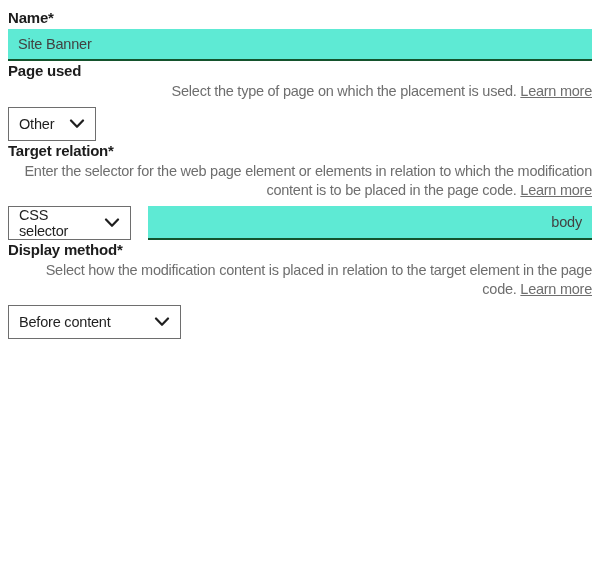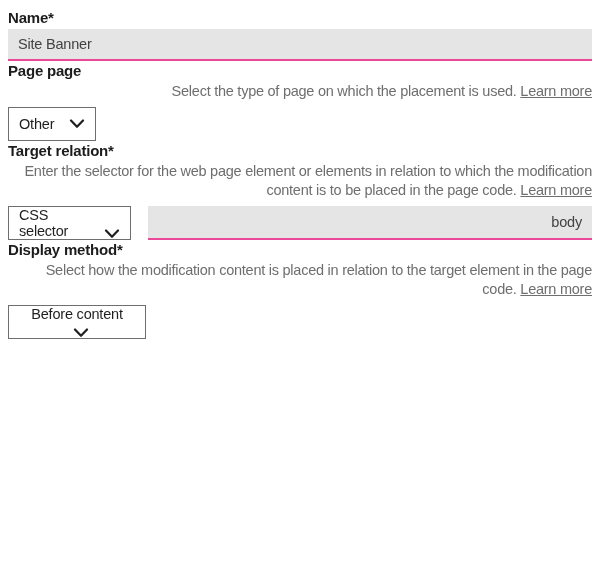--- a/index.html
+++ b/index.html
@@ -40,23 +40,23 @@
   .learn-more {
     color: #6e6e6e;
     text-decoration: underline;
     cursor: pointer;
   }
   .text-input {
     display: block;
     width: 100%;
     height: 32px;
     box-sizing: border-box;
-    background: #e5e5e5;
+    background: #5eead4;
     border: none;
-    border-bottom: 2px solid #ec4899;
+    border-bottom: 2px solid #14532d;
     padding: 0 10px;
     font-family: inherit;
     font-size: 14.5px;
     letter-spacing: -0.2px;
     color: #424242;
     outline: none;
   }
   .textarea-wrap { position: relative; }
   .textarea {
     display: block;
@@ -91,38 +91,38 @@
     background: #ffffff;
     padding: 0 10px;
     font-size: 14.5px;
     letter-spacing: -0.2px;
     color: #1f1f1f;
     cursor: pointer;
     user-select: none;
   }
   .select .chevron { display: flex; align-items: center; margin-left: 8px; }
   .select-pagetype { width: 88px; }
-  .select-selector-type { width: 123px; flex: 0 0 123px; align-items: flex-end; }
-  .select-display-method { width: 138px; flex-direction: column; }
+  .select-selector-type { width: 123px; flex: 0 0 123px; }
+  .select-display-method { width: 173px; }
   .target-row { display: flex; align-items: stretch; gap: 17px; }
   .target-row .text-input { flex: 1; height: 34px; text-align: right; }
 </style>
 </head>
 <body>
 
 <div class="form">
 
   <section class="field">
     <label class="label"><span>Name</span><span>*</span></label>
     <input class="text-input" type="text" value="Site Banner" style="">
   </section>
 
 
   <section class="field">
-    <label class="label"><span>Page page</span></label>
+    <label class="label"><span>Page used</span></label>
     <p class="helper"><span>Select the type of page on which the placement is used.</span> <a class="learn-more">Learn more</a></p>
     <div class="select select-pagetype" role="combobox">
       <span>Other</span>
       <span class="chevron">
         <svg width="16" height="10" viewBox="0 0 16 10">
           <path d="M2 1.5 L8 7.8 L14 1.5" fill="none" stroke="#1f1f1f" stroke-width="2.2" stroke-linecap="round" stroke-linejoin="round"></path>
         </svg>
       </span>
     </div>
   </section>

